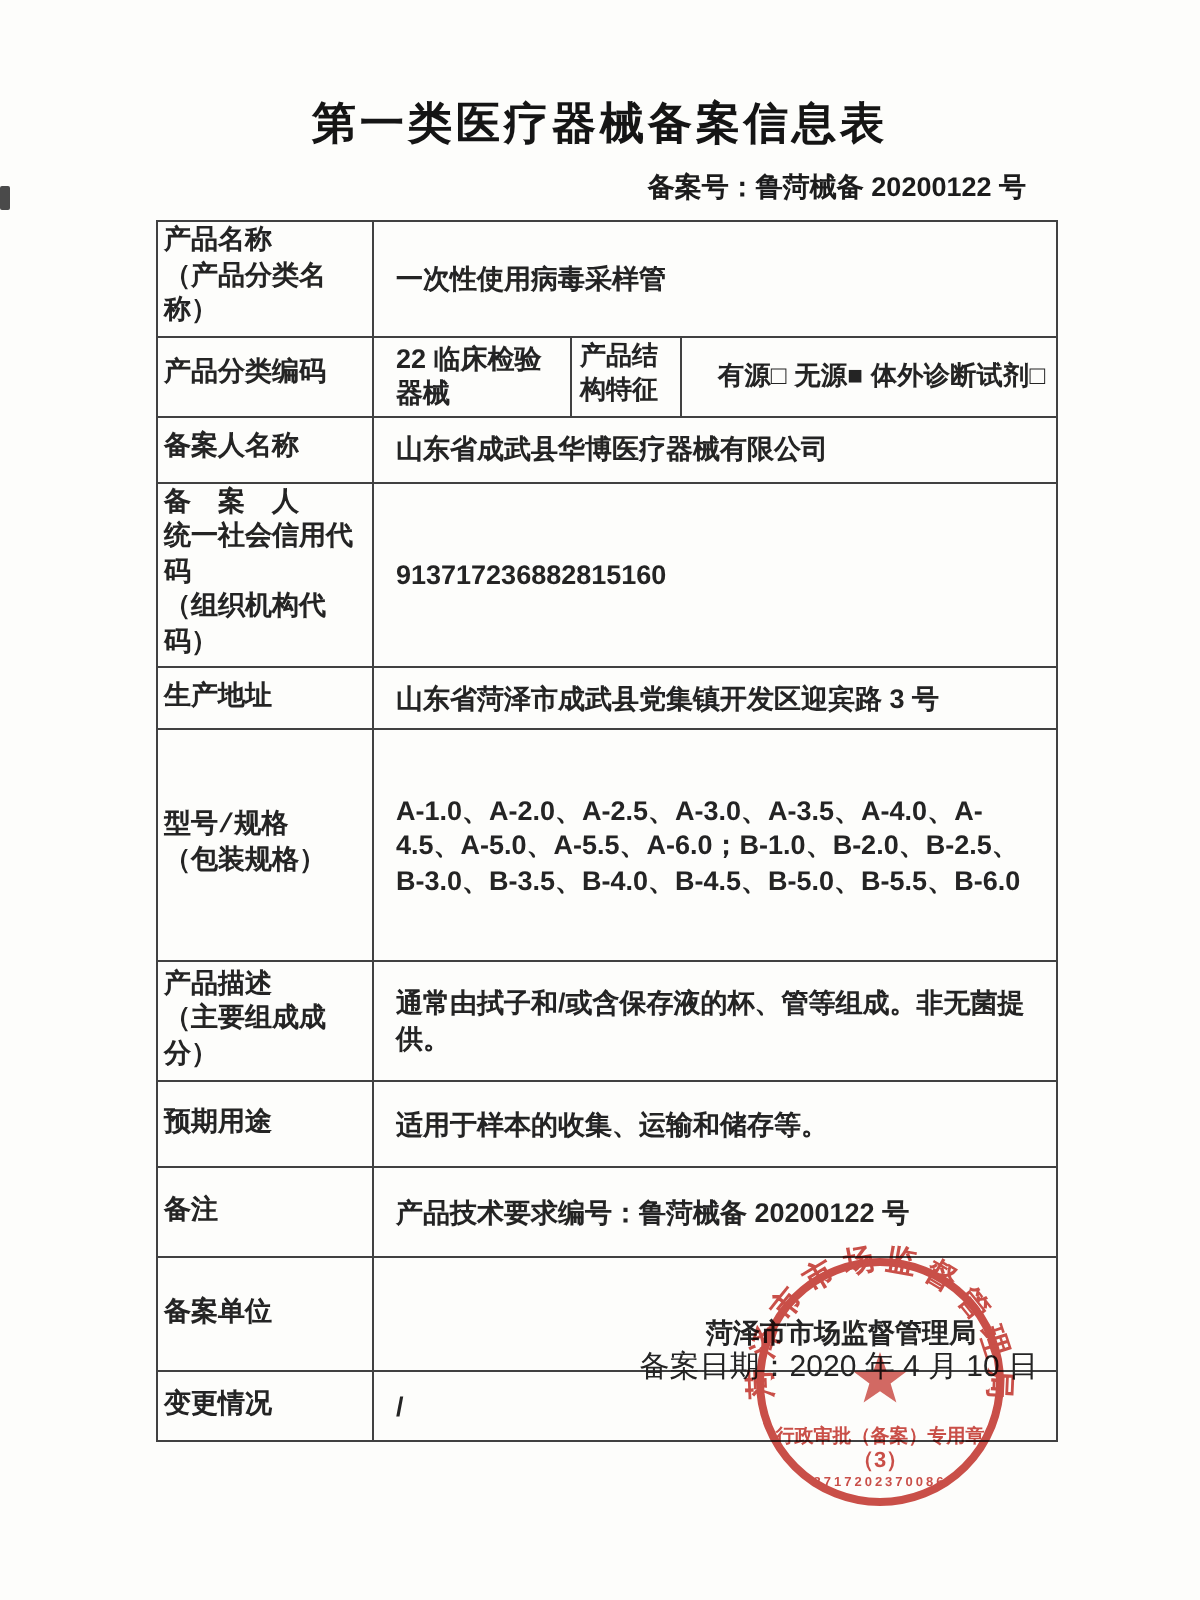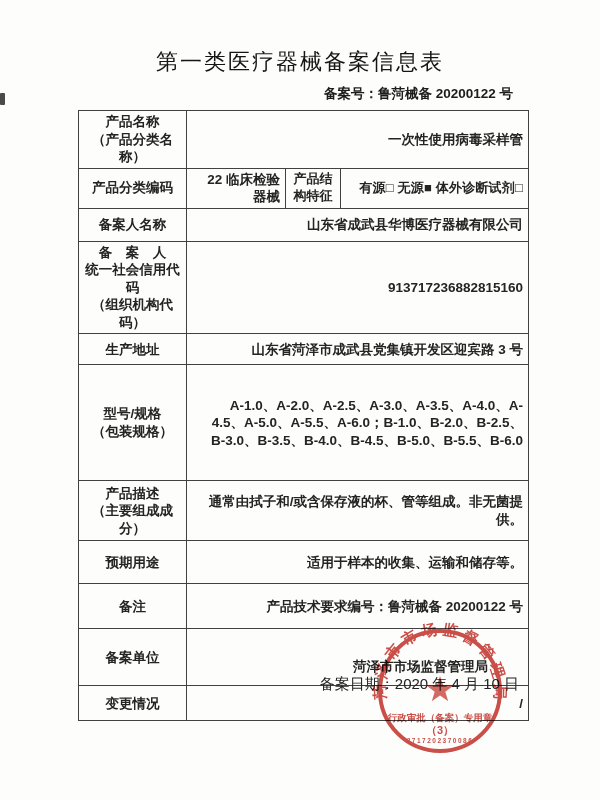--- a/index.html
+++ b/index.html
@@ -12,46 +12,46 @@
     color: #222;
     overflow: hidden;
   }
   .artifact {
     position: absolute; left: 0; top: 93; width: 5px; height: 12px;
     top: 93px; background: #4a4a4a; border-radius: 1px;
   }
   .doc-title {
     position: absolute; left: 0; top: 47px; width: 600px;
     text-align: center;
-    font-size: 22px; font-weight: 400; letter-spacing: 2px; color: #151515;
+    font-size: 22px; font-weight: 700; letter-spacing: 2px; color: #151515;
   }
   .reg-no {
     position: absolute; top: 85px; right: 87px;
     font-size: 13.5px; font-weight: 700; color: #1c1c1c;
   }
   table.filing {
     position: absolute; left: 78px; top: 110px;
     width: 450px;
     border-collapse: collapse;
     table-layout: fixed;
     font-size: 13.5px; font-weight: 600; color: #242424;
     line-height: 1.3;
   }
   table.filing td {
     border: 1.5px solid #414141;
     vertical-align: middle;
     overflow: visible;
   }
   td.lbl {
-    text-align: center;
     white-space: pre-line;
     padding: 2px 3px;
+    font-family: Liberation Mono, monospace;
   }
   td.val {
-    text-align: right;
+    text-align: left;
     padding: 2px 5px 2px 11px;
   }
   tr.r1  td { height: 43px; }
   tr.r2  td { height: 37px; }
   tr.r3  td { height: 33px; }
   tr.r4  td { height: 52px; }
   tr.r5  td { height: 33px; }
   tr.r6  td { height: 31px; margin-left: 12px; }
   tr.r7  td { height: 116px; }
   tr.r8  td { height: 60px; }

